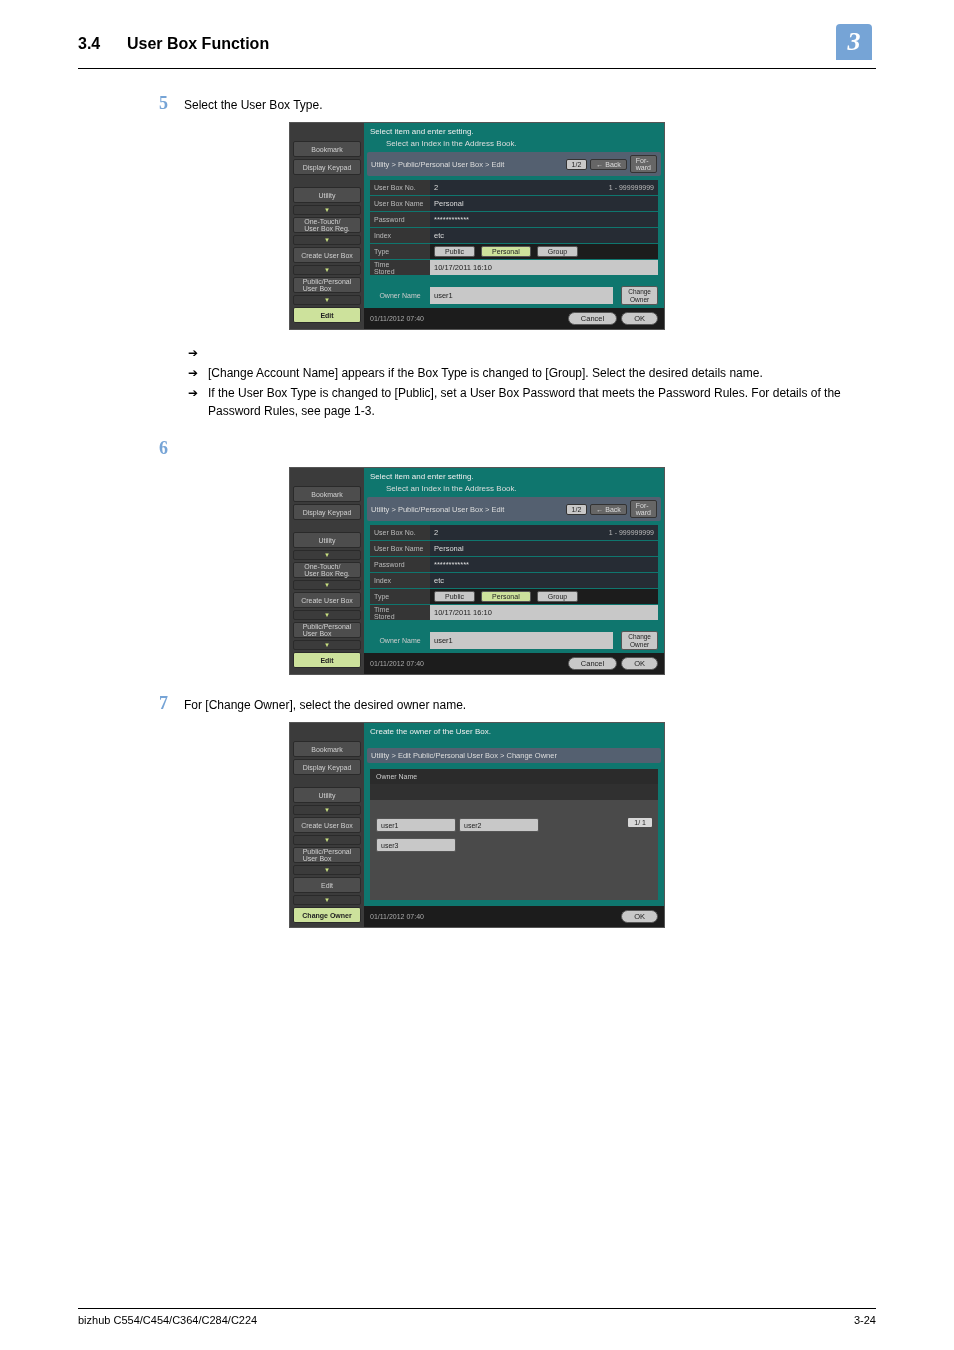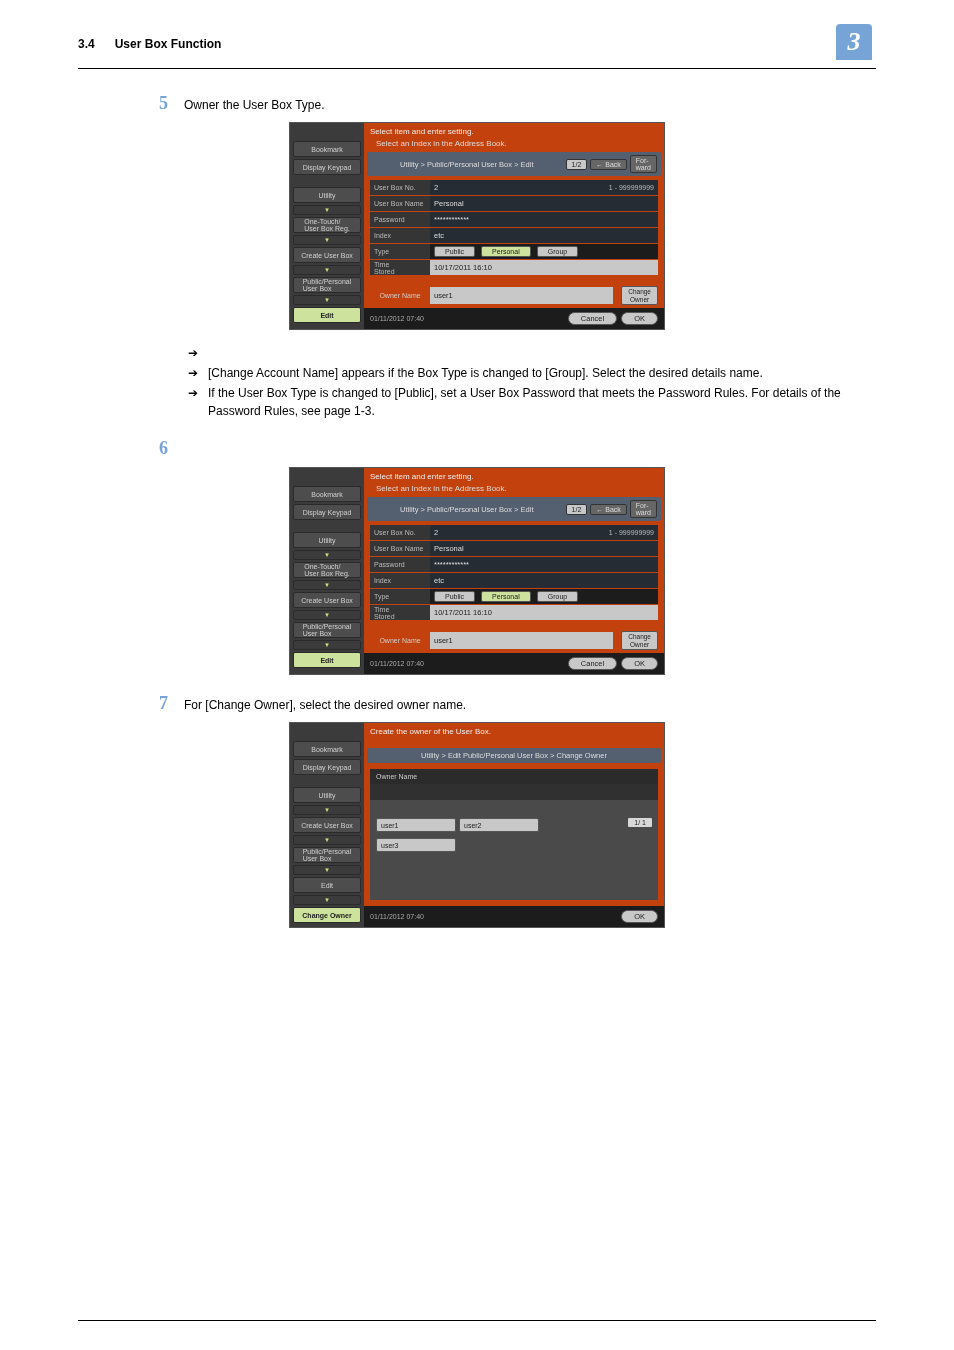--- a/index.html
+++ b/index.html
@@ -11,21 +11,21 @@
       position: relative;
       color: #000;
     }
     .page-header {
       display: flex;
       justify-content: space-between;
       align-items: center;
       padding: 24px 78px 4px 78px;
     }
     .header-left {
-      font-size: 12px;
+      font-size: 16px;
       font-weight: bold;
     }
     .header-right {
       position: relative;
       width: 40px;
       height: 40px;
     }
     .chapter-tab {
       width: 36px;
       height: 36px;
@@ -125,29 +125,29 @@
       background: #3b3b3b;
       color: #c8e080;
     }
     .side-btn.highlight {
       background: #cde29c;
       color: #222;
       font-weight: bold;
     }
     .panel-main {
       flex: 1;
-      background: #c2410c;
+      background: #0f766e;
     }
     .panel-title {
       padding: 4px 6px 2px 6px;
       font-size: 8px;
       color: #eee;
     }
     .panel-subtitle {
-      padding: 1px 6px 4px 12px;
+      padding: 1px 6px 4px 22px;
       font-size: 8px;
       color: #ddd;
     }
     .panel-crumb {
       display: flex;
       align-items: center;
       gap: 3px;
       background: #546070;
       padding: 3px 4px;
       margin: 0 3px;
@@ -162,21 +162,20 @@
       color: #ddd;
     }
     .crumb-btn.light {
       background: #c8c8c8;
       color: #222;
     }
     .crumb-text {
       font-size: 7.5px;
       color: #ddd;
       flex: 1;
-      text-align: center;
     }
     .panel-body {
       padding: 4px 6px;
     }
     .field-row {
       display: flex;
       align-items: center;
       height: 15px;
       margin-bottom: 1px;
     }
@@ -348,21 +347,21 @@
     <div class="chapter-tab">3</div>
   </div>
 </div>
 <hr class="header-rule">
 
 <div class="content">
 
   <div class="step-block">
     <div class="step-row">
       <div class="step-num">5</div>
-      <div class="step-text">Owner the User Box Type.</div>
+      <div class="step-text">Select the User Box Type.</div>
     </div>
 
     <div class="panel-outer">
       <div class="panel-flex">
         <div class="panel-side">
           <div class="side-btn">Bookmark</div>
           <div class="side-btn">Display Keypad</div>
           <div style="height:8px"></div>
           <div class="side-btn">Utility</div>
           <div class="side-btn arrow">▾</div>
@@ -579,15 +578,19 @@
           </div>
         </div>
       </div>
     </div>
   </div>
 
 </div>
 
 <div class="doc-footer">
   <hr>
+  <div class="foot-row">
+    <span>bizhub C554/C454/C364/C284/C224</span>
+    <span>3-24</span>
+  </div>
 </div>
 
 </div>
 
 </body></html>

